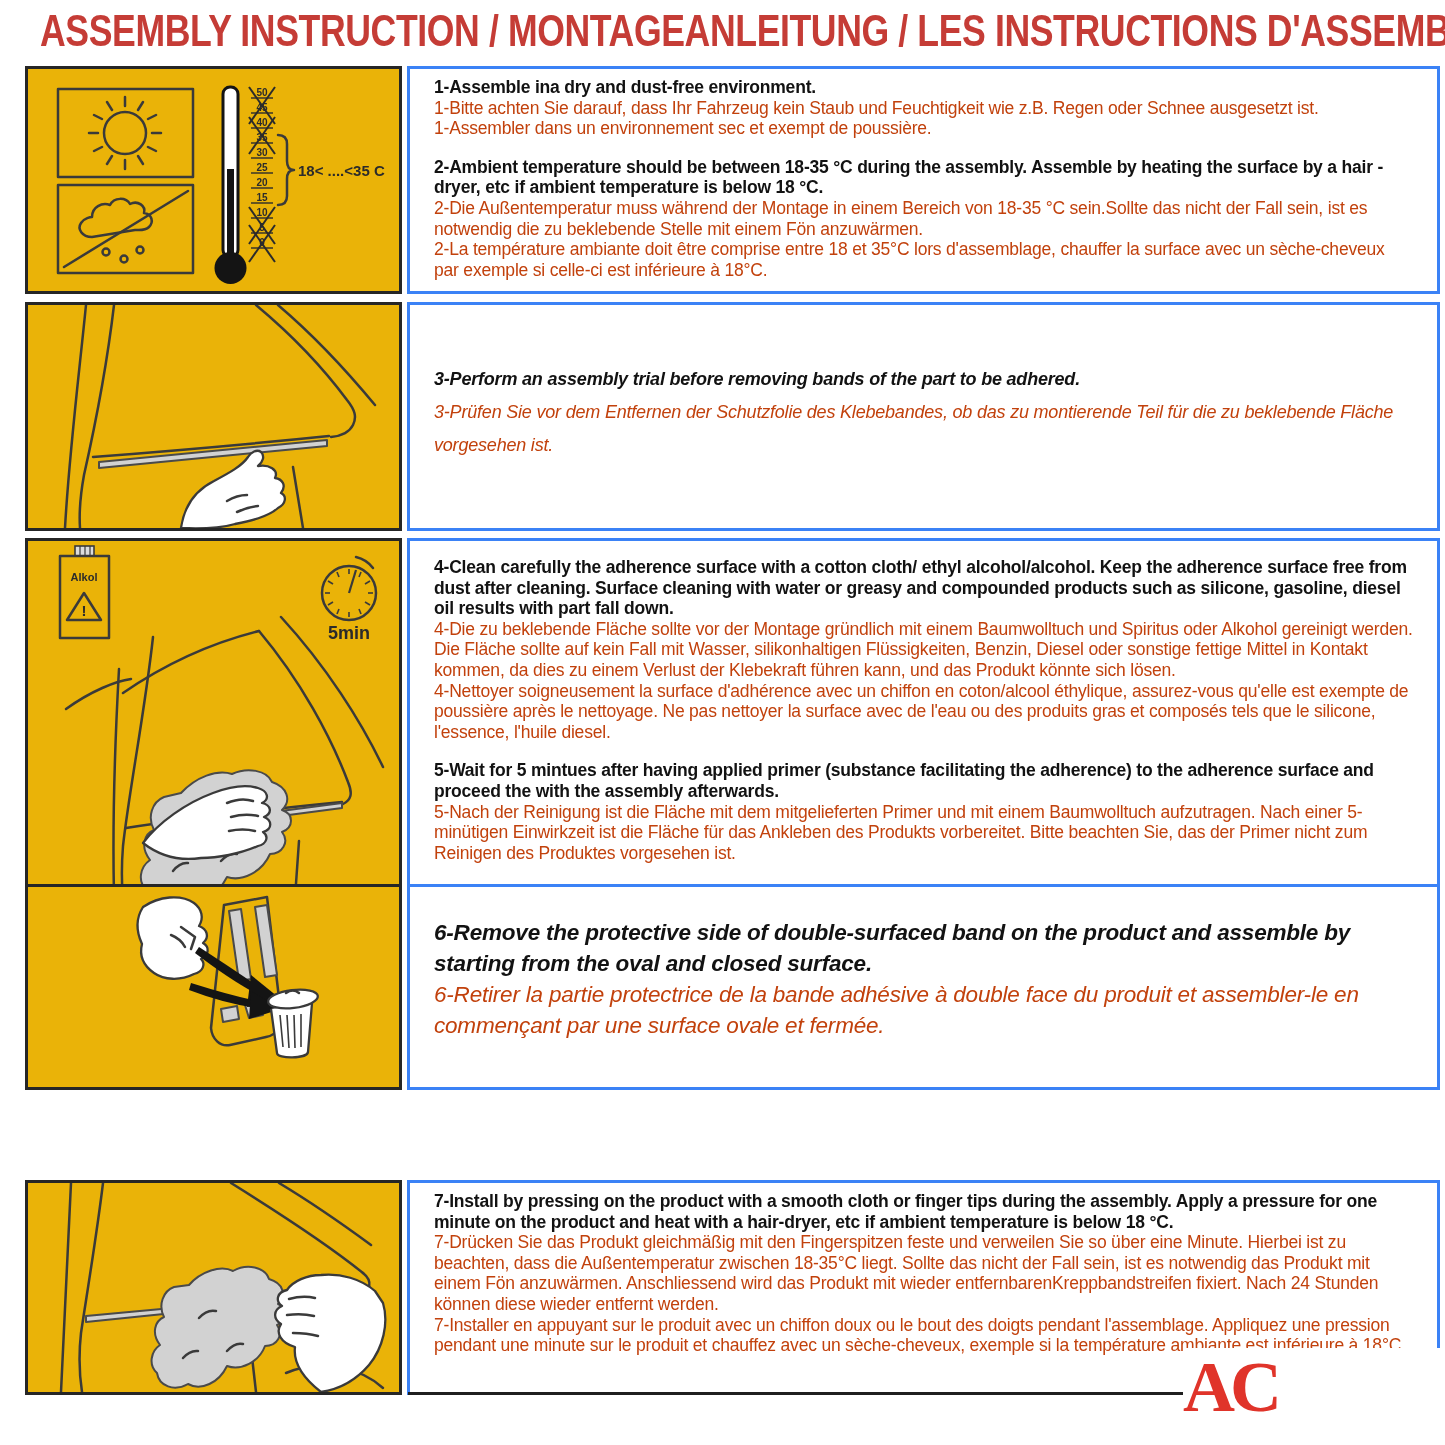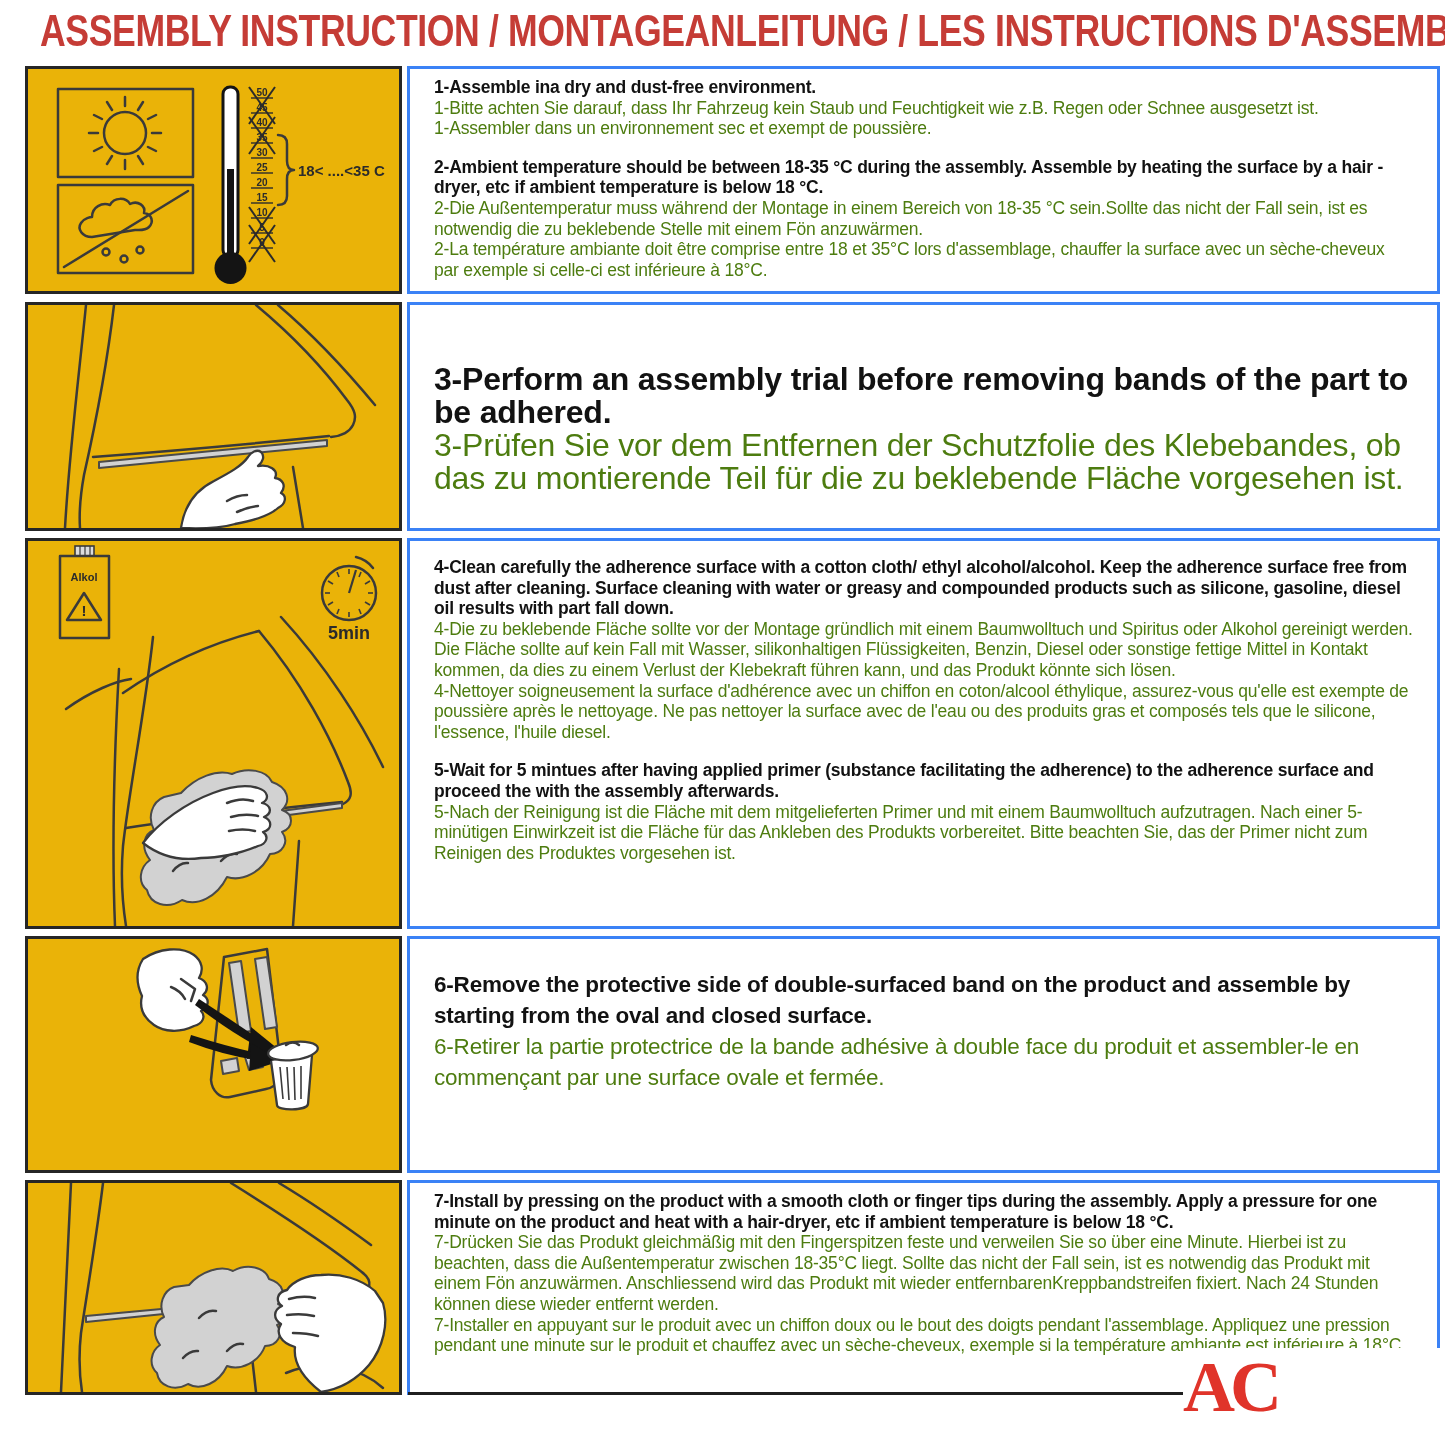--- a/index.html
+++ b/index.html
@@ -8,27 +8,27 @@
     position:absolute;left:40px;top:6px;
     font-size:44px;font-weight:700;color:#c53c36;
     white-space:nowrap;letter-spacing:-0.5px;
     transform:scaleX(0.81);transform-origin:0 0;
   }
   .illus{position:absolute;left:25px;width:377px;border:3px solid #262626;background:#eab308;box-sizing:border-box;}
   .tbox{position:absolute;left:407px;width:1033px;border:3px solid #3b82f6;background:#fff;box-sizing:border-box;padding:8px 24px;}
   .r1{top:66px;height:228px;}
   .r2{top:302px;height:229px;}
   .r3{top:538px;height:391px;}
-  .r4{top:936px;height:237px;}
+  .r4{top:884px;height:206px;font-style:italic;}
   .r5{top:1180px;height:215px;}
-  .tbox p{margin:0;font-size:17.5px;line-height:20.6px;color:#4d7c0f;letter-spacing:-0.2px;}
+  .tbox p{margin:0;font-size:17.5px;line-height:20.6px;color:#c2410c;letter-spacing:-0.2px;}
   .tbox p.b{font-weight:700;color:#121212;}
   .gap{height:18px;}
   .tbox.mid{padding-top:58px;}
-  .tbox.mid p{font-size:32px;line-height:33px;}
+  .tbox.mid p{font-size:18px;line-height:33px;font-style:italic;}
   .tbox.big{padding-top:30px;}
   .tbox.big p{font-size:22.5px;line-height:31px;}
   .tbox.t3{padding-top:16px;}
   svg{display:block;}
   .lineart{stroke:#3a3a3a;stroke-width:2.5;fill:none;stroke-linecap:round;stroke-linejoin:round;}
   .fillgray{fill:#d2d2d2;stroke:#4a4a4a;stroke-width:2;stroke-linejoin:round;}
   .fillwhite{fill:#ffffff;stroke:#3a3a3a;stroke-width:2.3;stroke-linejoin:round;}
   .inkfill{fill:#141414;stroke:none;}
   .smalltext{font-family:"Liberation Sans",sans-serif;fill:#2b2b2b;}
   .footer-line{position:absolute;left:408px;top:1392px;width:778px;height:3px;background:#1f1f1f;}

